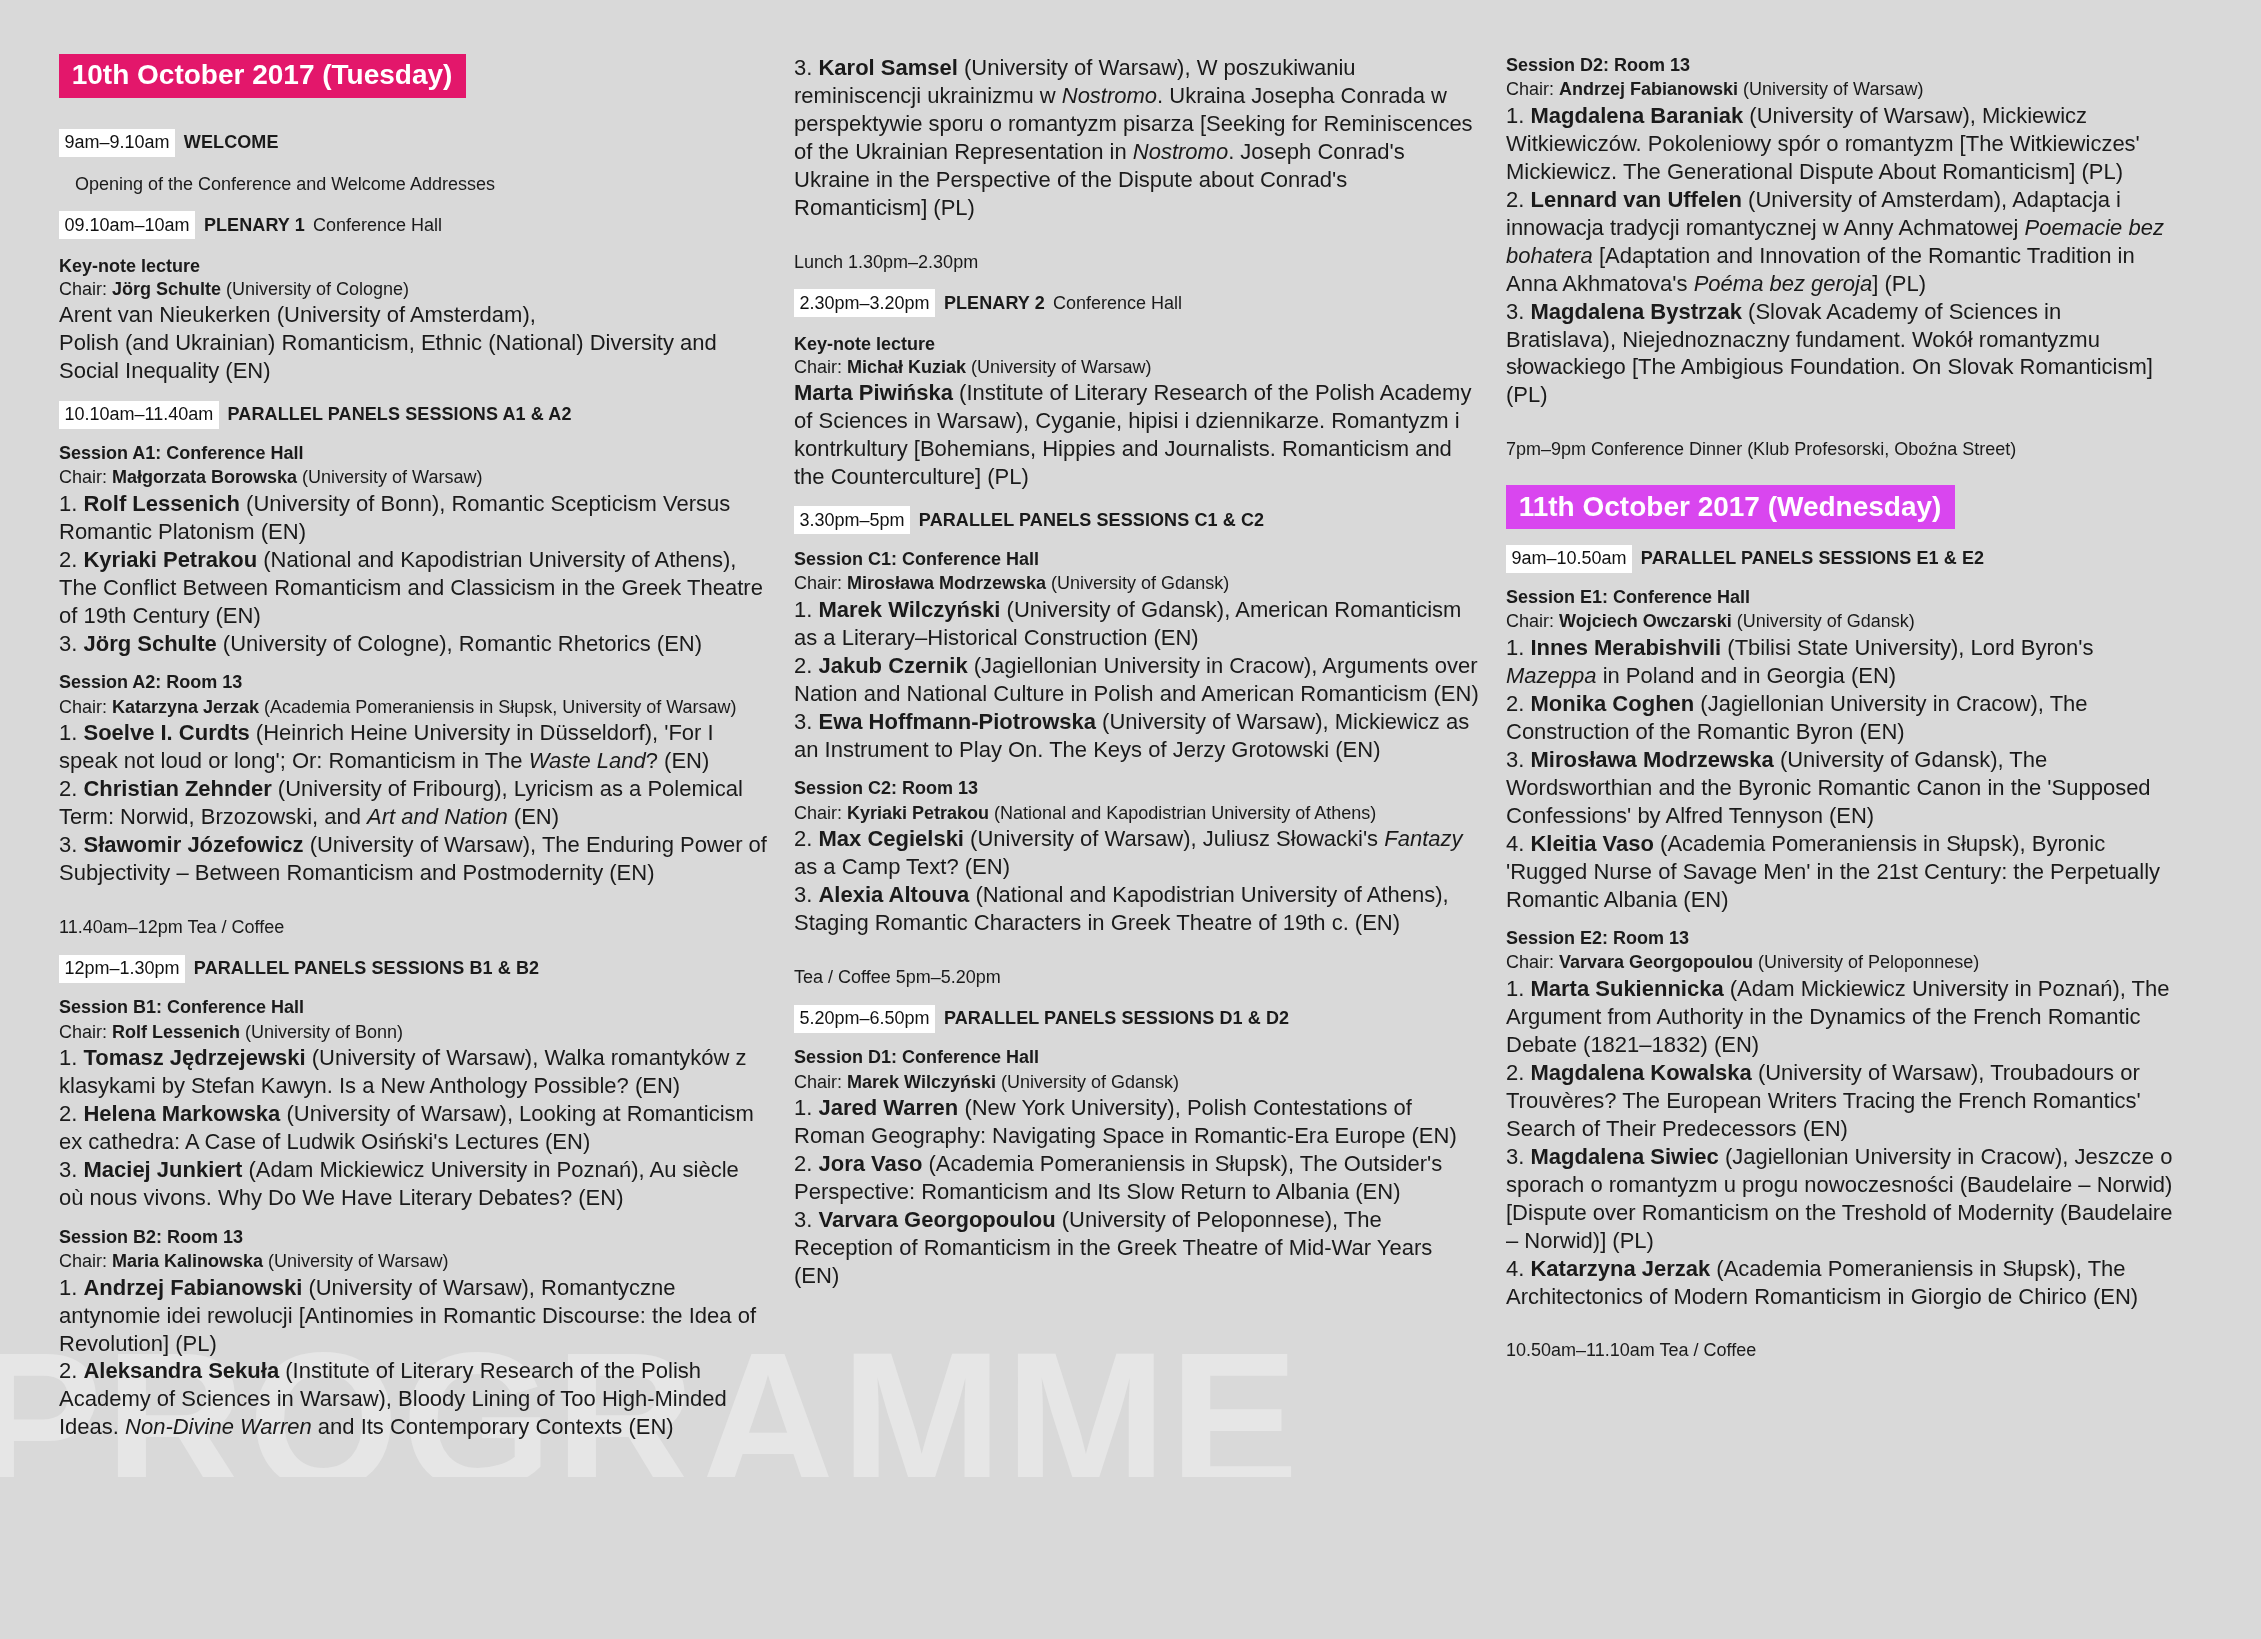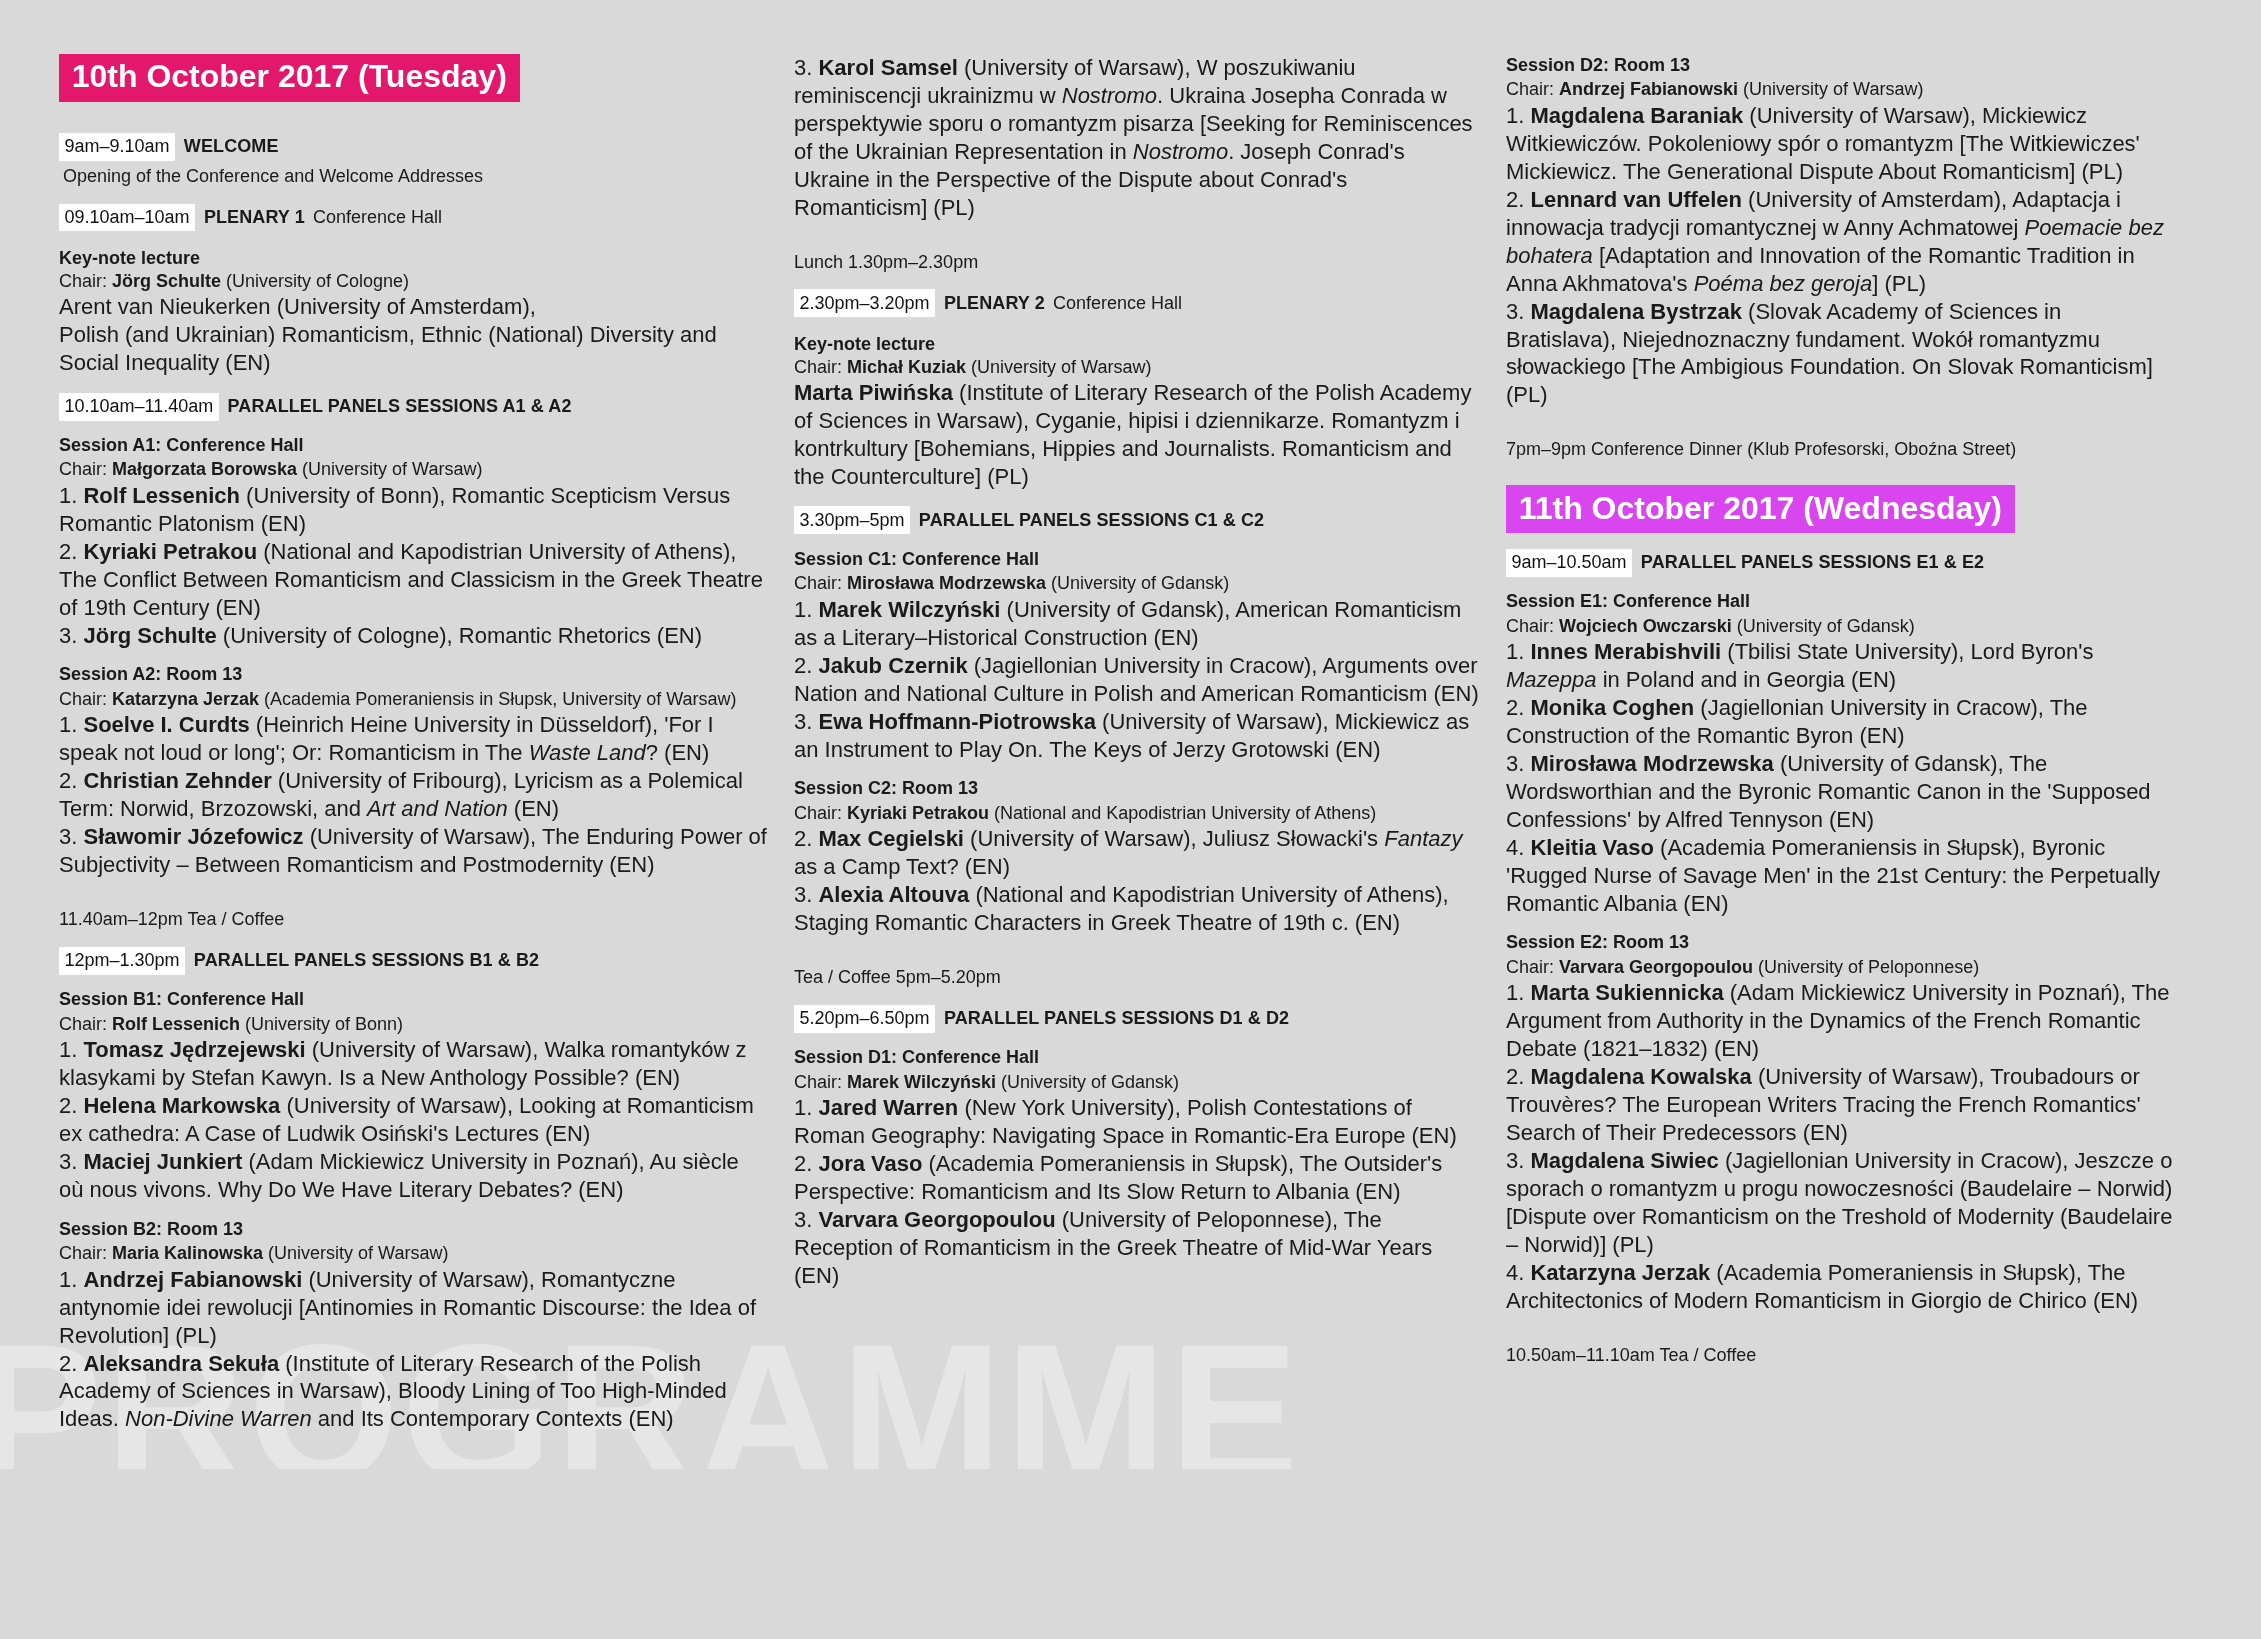--- a/index.html
+++ b/index.html
@@ -37,21 +37,21 @@
     box-sizing:border-box;
   }
   .col + .col{margin-left:25px;}
   .col.mid{width:687px;}
   .col.right{width:669px;}
 
   
   .daybar{
     display:inline-block;
     padding:6.3px 13.6px 8.1px 12.7px;
-    font-size:32px;
+    font-size:28px;
     font-weight:700;
     color:#ffffff;
     line-height:1.05;
     margin-bottom:15.4px;
   }
   .daybar.pink{background:#e3176b;}
   .daybar.orange{background:#d946ef;}
 
   
   .slot{
@@ -79,21 +79,21 @@
 
   .plain-slot{
     font-size:18px;
     margin:15.4px 0 2.7px 0;
     line-height:1.3;
   }
 
   p, .ln{
     font-size:18px;
     line-height:1.27;
-    margin:4px;
+    margin:16px;
   }
   .gap{height:13.6px;}
   .gap-lg{height:21px;}
 
   .sess-title{
     font-size:18px;
     font-weight:700;
     line-height:1.3;
     margin:13.6px 0 0.9px 0;
   }

